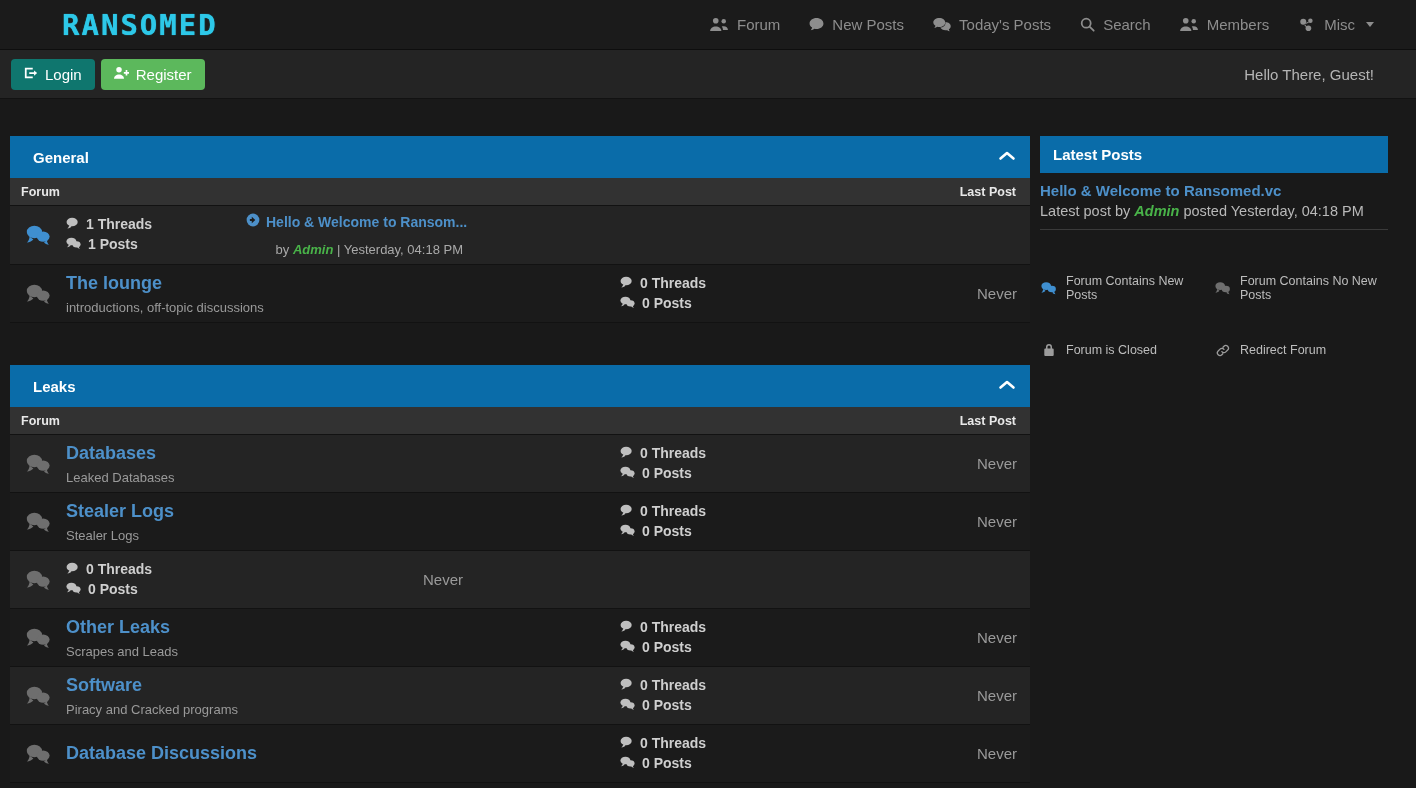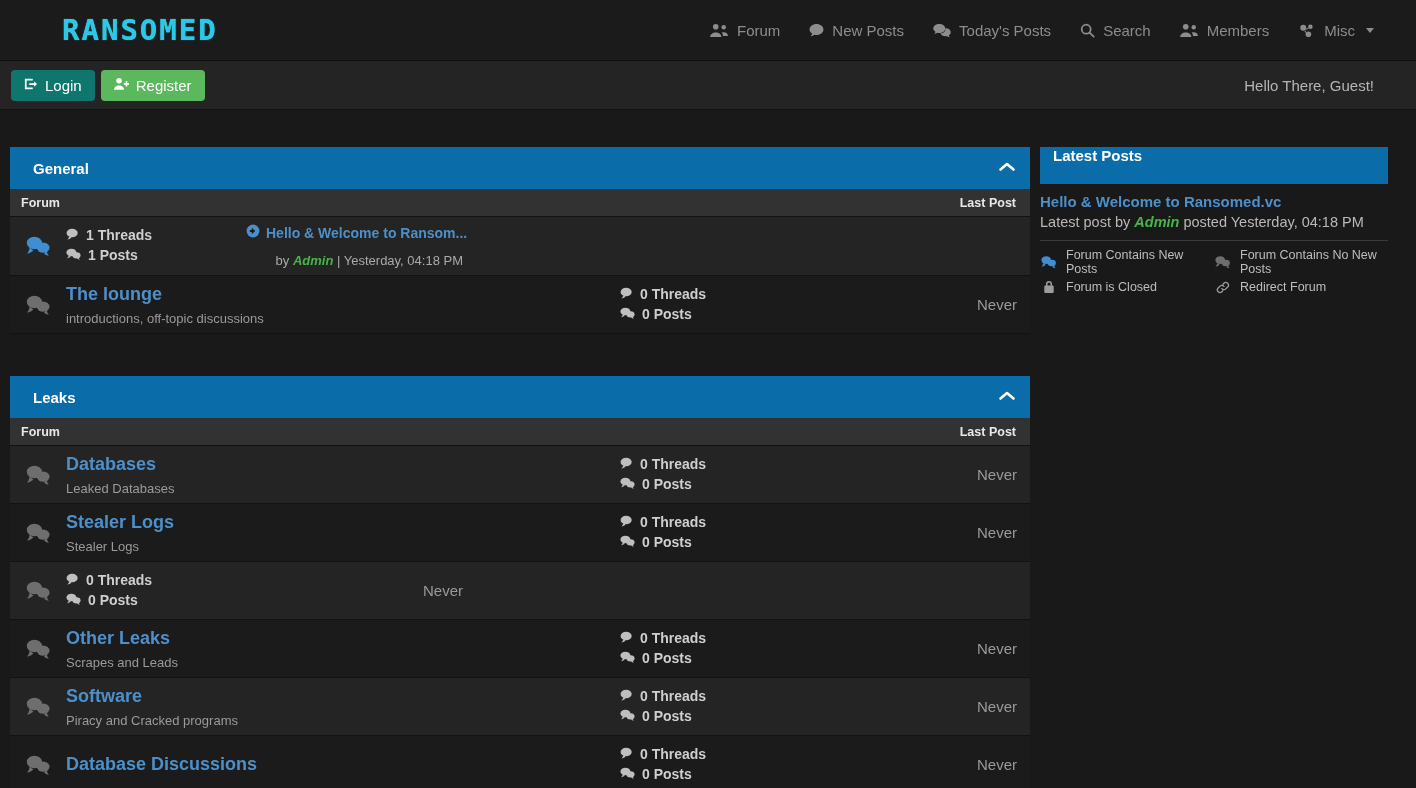--- a/index.html
+++ b/index.html
@@ -6,21 +6,21 @@
   html,body {
     width:1416px; height:788px;
     background:#191919;
     font-family:"Liberation Sans", sans-serif;
     color:#c8c8c8;
     overflow:hidden;
   }
 
   
   .topbar{
-    height:61px; background:#1b1b1b;
+    height:50px; background:#1b1b1b;
     display:flex; align-items:center; justify-content:space-between;
     padding:0 42px 0 0;
     border-bottom:1px solid #0e0e0e;
   }
   .logo{
     font-family:"DejaVu Sans Mono", monospace;
     font-weight:bold; font-size:29px; letter-spacing:2px;
     color:#2dc8e8; padding-left:62px;
     text-shadow:0 0 1px #2dc8e8;
   }
@@ -100,34 +100,34 @@
     display:inline-flex; align-items:center; gap:6px; cursor:pointer;
     justify-content:flex-end; white-space:nowrap;
   }
   .lp-meta{ font-size:13px; color:#a9a9a9; margin-top:11px; white-space:nowrap; }
   .lp-user{ color:#49b349; font-style:italic; font-weight:bold; cursor:pointer; }
   .lp-never{ font-size:15px; color:#9a9a9a; }
 
   
   .side-head{
     background:#0a6ca9; height:37px;
-    display:flex; align-items:flex-start; padding:0 13px;
+    display:flex; align-items:center; padding:0 13px;
   }
   .side-head span{ font-size:15px; font-weight:bold; color:#fff; }
   .side-body{ padding:9px 0 6px 0; }
   .side-post-title{
     display:block; color:#4d90c9; font-size:15px; font-weight:bold;
     text-decoration:none; cursor:pointer; margin-bottom:4px;
   }
   .side-post-meta{ font-size:14.5px; color:#b9b9b9; }
   .legend{
     border-top:1px solid #3a3a3a; margin-top:10px; padding-top:7px;
     display:grid; grid-template-columns:1fr 1fr; row-gap:4px;
   }
-  .legend-item{ display:flex; align-items:center; gap:9px; font-size:12.5px; color:#bdbdbd; }
+  .legend-item{ display:flex; align-items:center; gap:9px; font-size:12.5px; color:#bdbdbd;margin-top:37px; }
   .legend-item .li-ic{ width:17px; display:flex; justify-content:center; }
 </style>
 </head>
 <body>
 
 <div class="topbar">
   <div class="logo">RANSOMED</div>
   <div class="nav" id="nav-container">
       <div class="nav-item">
         <span>

